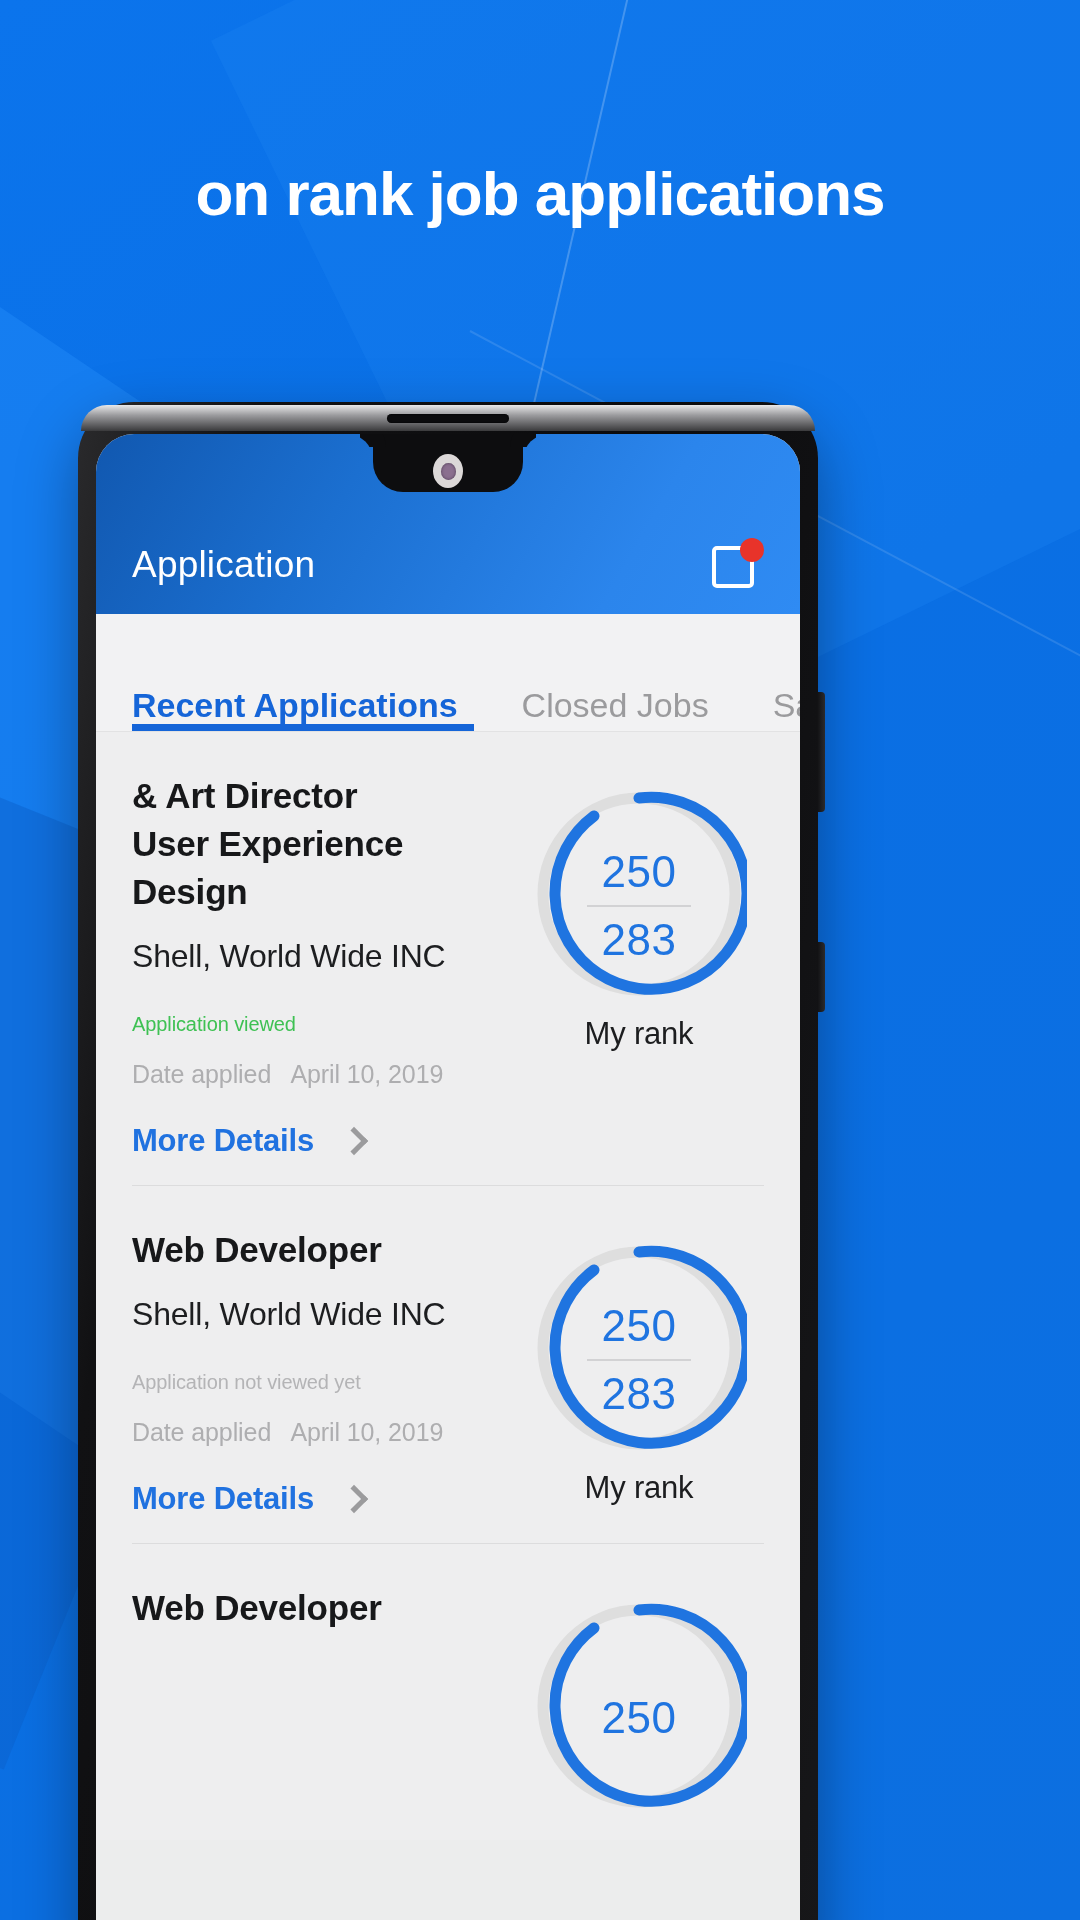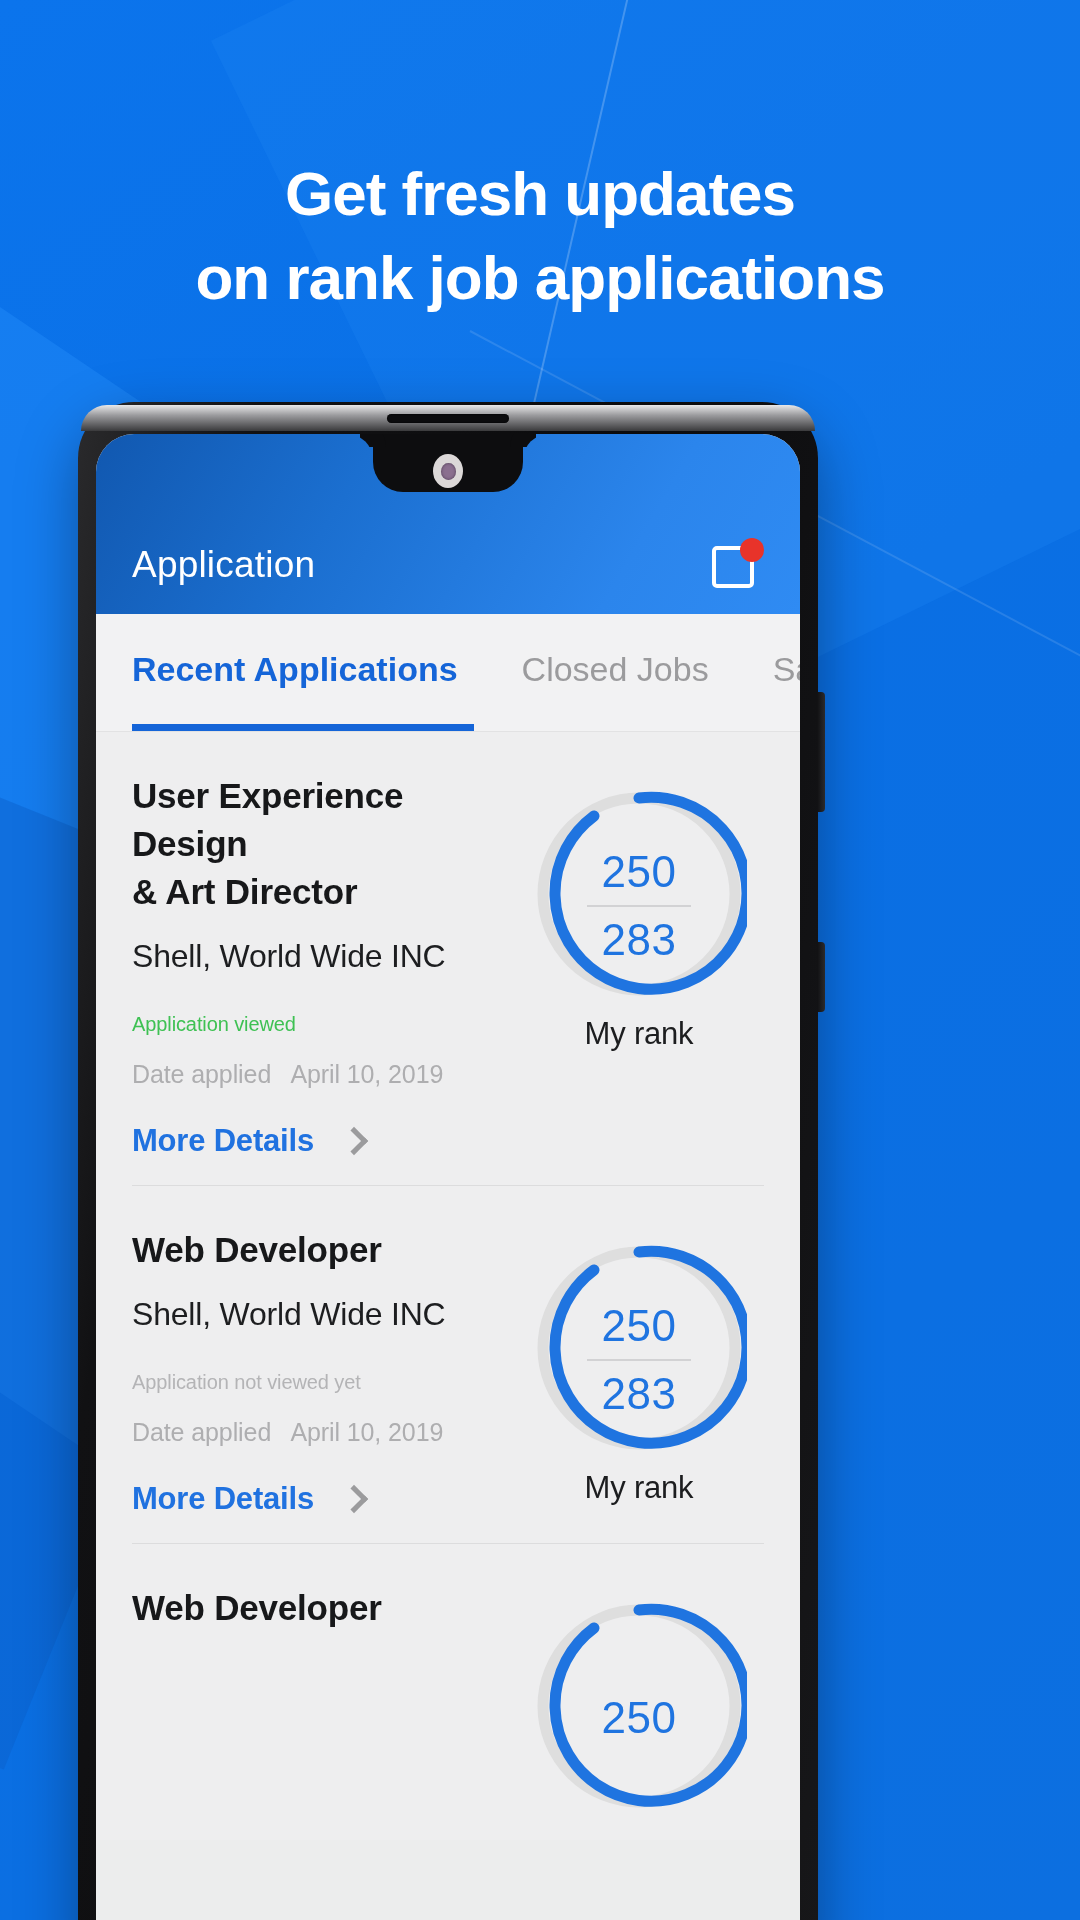--- a/index.html
+++ b/index.html
@@ -142,21 +142,21 @@
   .notif-dot {
     position:absolute; right:0; top:0;
     width:24px; height:24px; border-radius:50%;
     background:#e8332a;
   }
 
   
   .tabs {
     position:relative; height:118px;
     background:#f2f2f3;
-    display:flex; align-items:center;
+    display:flex; align-items:flex-end;
     padding-left:36px;
     overflow:hidden;
     border-bottom:1px solid #e2e2e3;
   }
   .tab {
     font-size:34px; color:#9b9b9d; white-space:nowrap;
     padding:0 0 6px 0; margin-right:64px; position:relative;
   }
   .tab.active { color:#1565d8; font-weight:bold; }
   .tab-underline {
@@ -225,21 +225,20 @@
 
 <div class="bg">
   <div class="bg-shape-c"></div>
   <div class="bg-shape-a"></div>
   <div class="bg-shape-b"></div>
   <div class="bg-line"></div>
   <div class="bg-line2"></div>
 </div>
 
 <div class="headline">
-  <div>Get fresh updates</div>
   <div>on rank job applications</div>
 </div>
 
 <div class="phone">
   <div class="phone-hl">
     <div class="speaker"></div>
   </div>
   <div class="btn-side btn-1"></div>
   <div class="btn-side btn-2"></div>
 
@@ -266,22 +265,22 @@
       <div class="tab">Closed Jobs</div>
       <div class="tab">Saved</div>
       <div class="tab-underline"></div>
     </div>
 
     <div class="list">
 
       <div class="card">
         <div class="card-left">
           <div class="job-title">
+            <div>&amp; Art Director</div>
             <div>User Experience Design</div>
-            <div>&amp; Art Director</div>
           </div>
           <div class="company">Shell, World Wide INC</div>
           <div class="status viewed">Application viewed</div>
           <div class="date">
             <span>Date applied</span>
             <span>&nbsp;</span>
             <span>April 10, 2019</span>
           </div>
           <div class="more-row">
             <div class="more-details">More Details</div>

